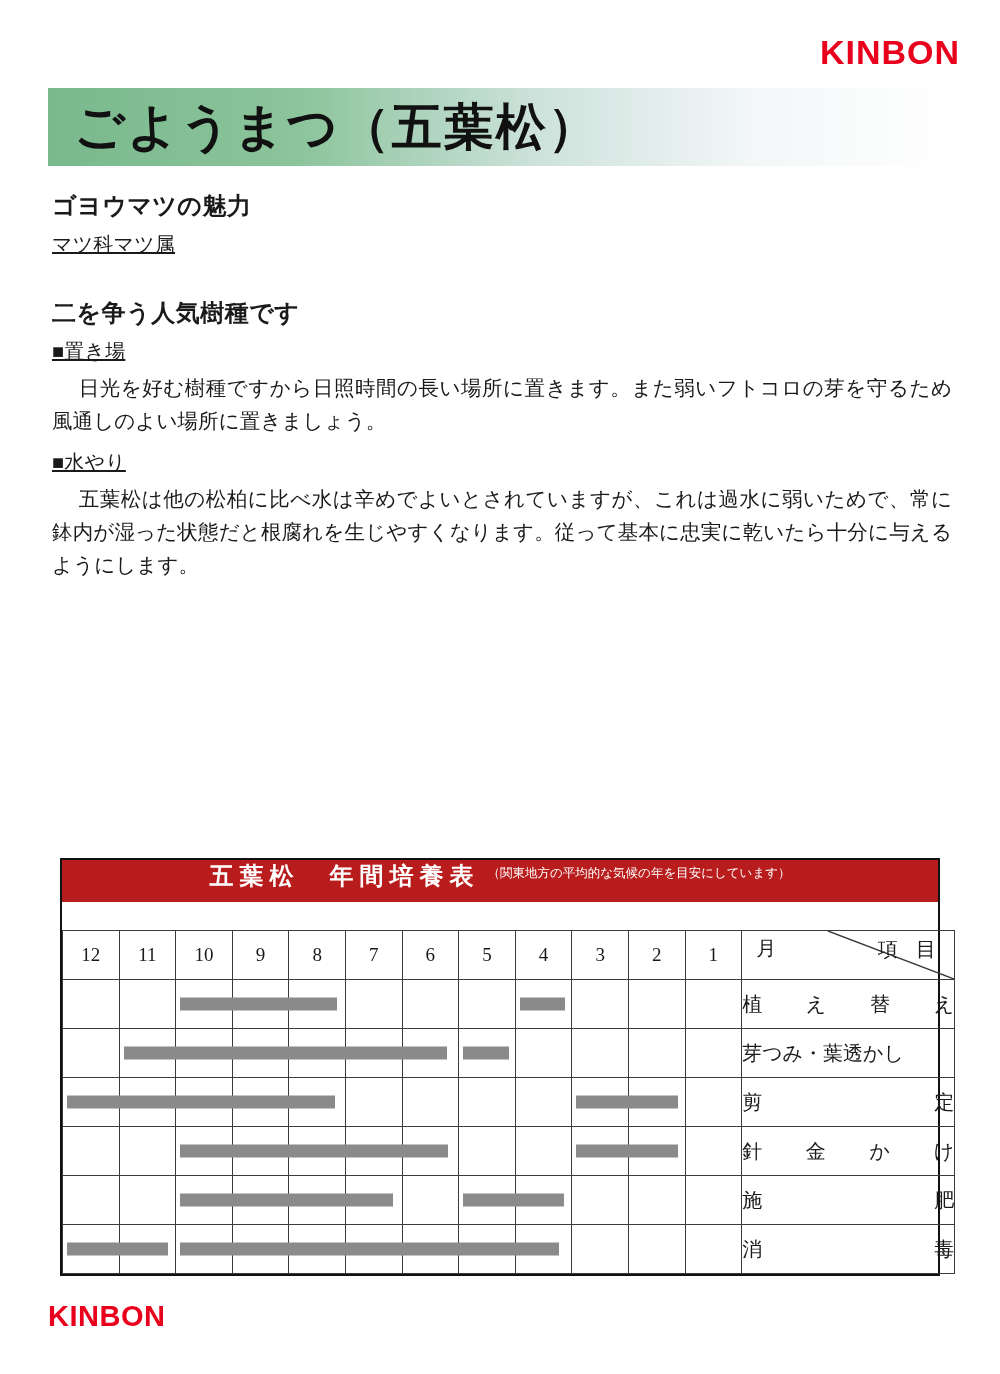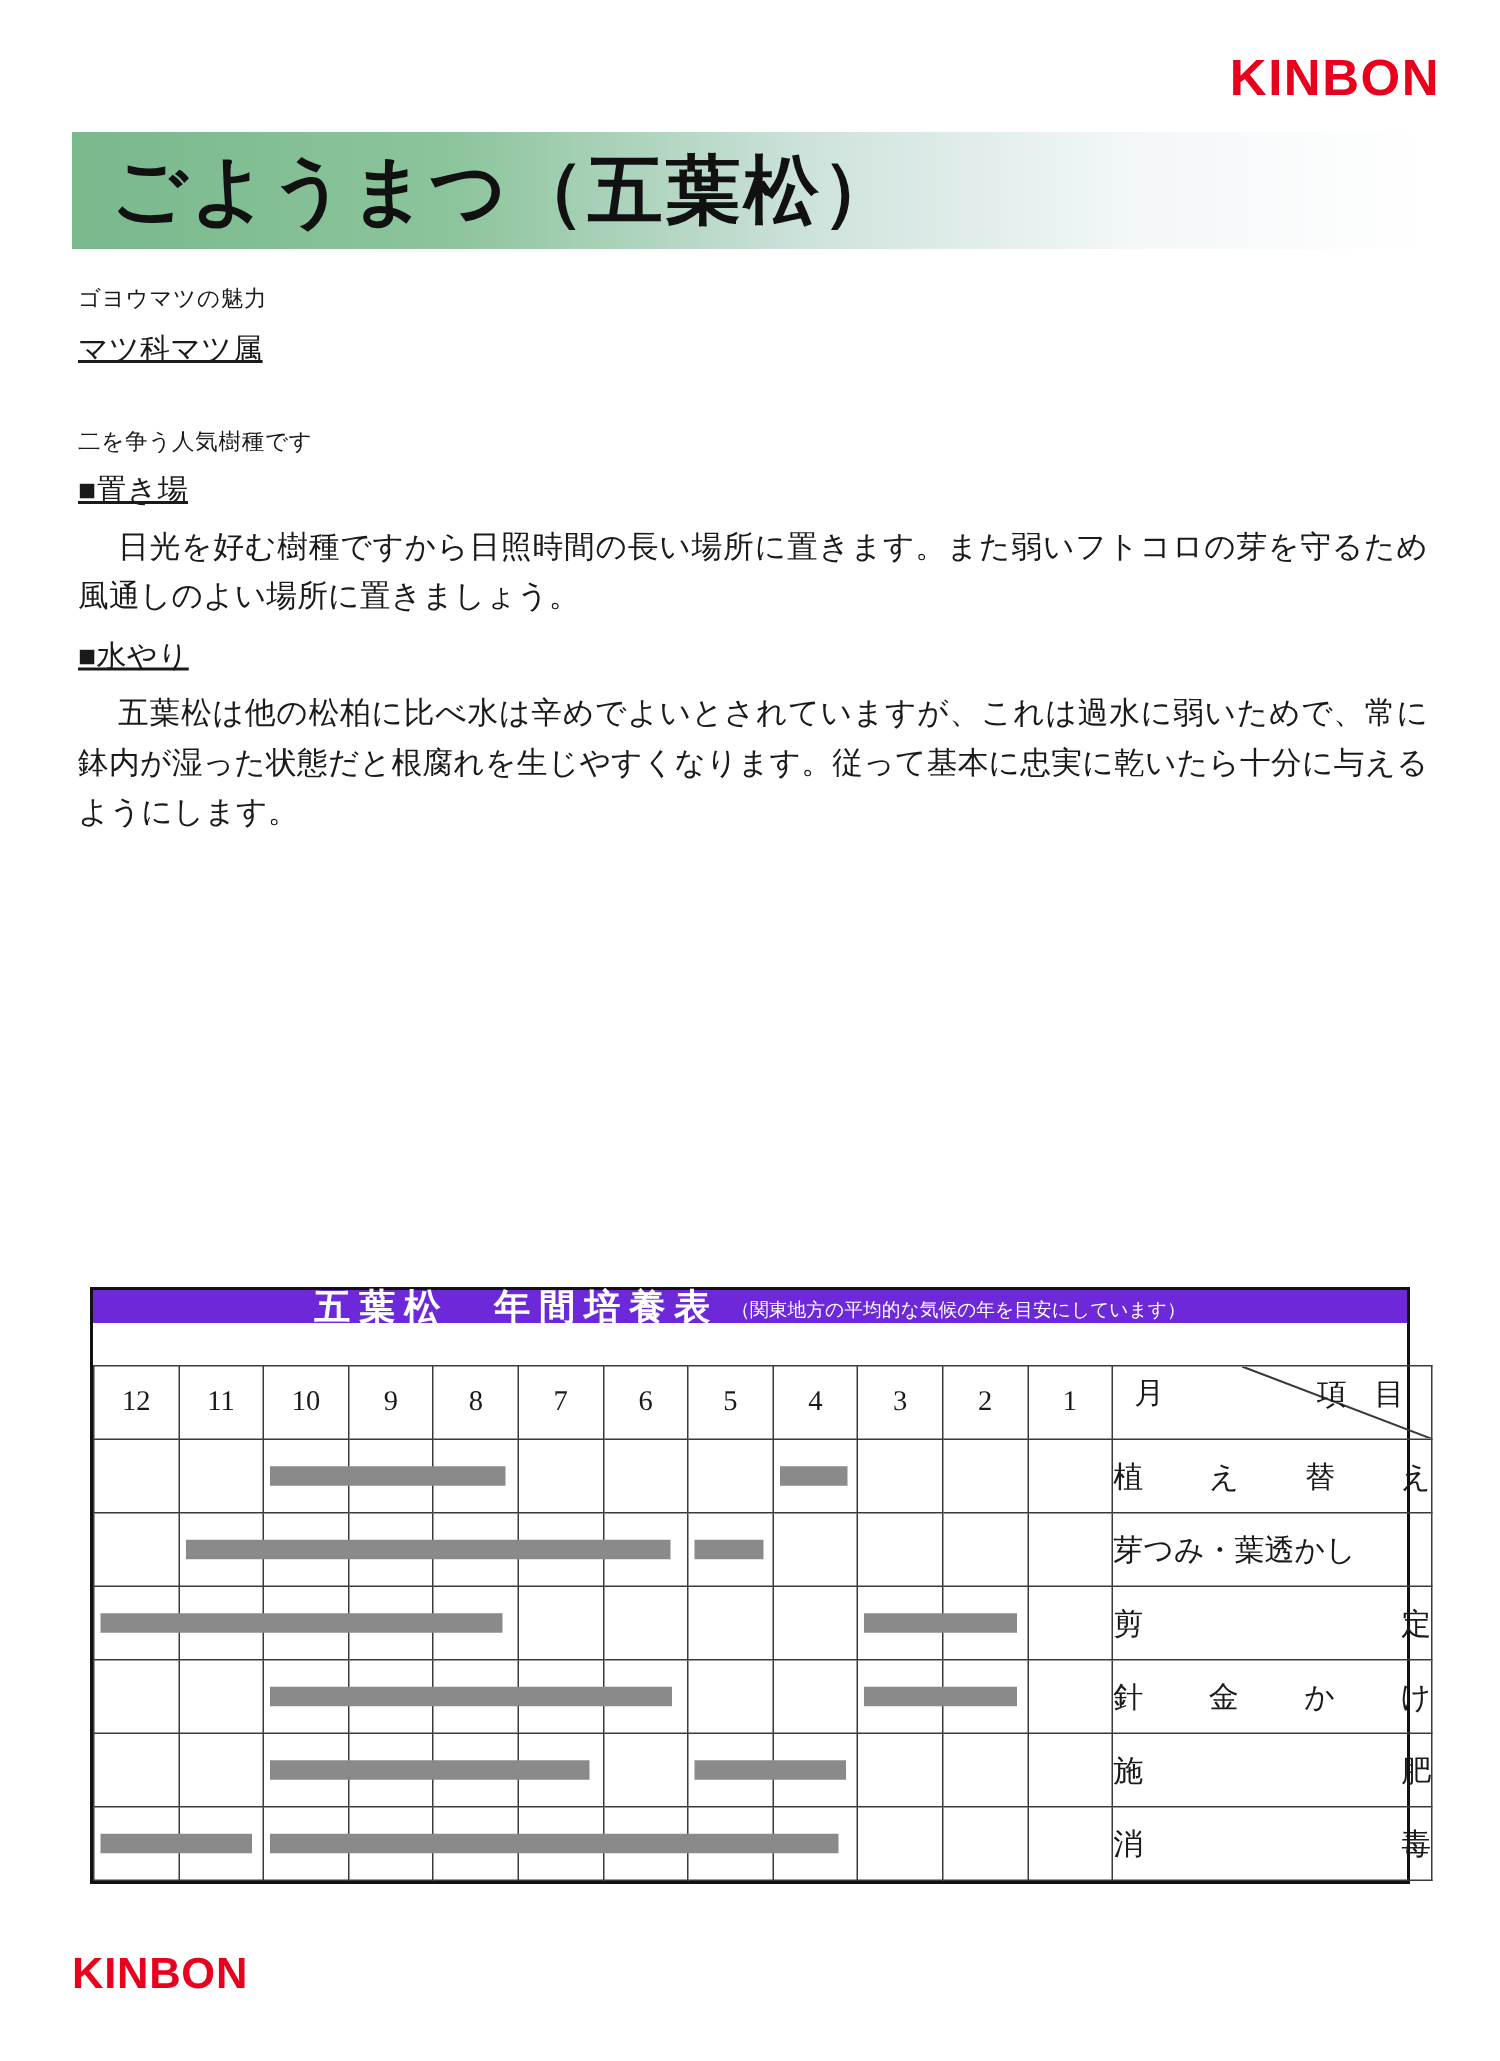--- a/index.html
+++ b/index.html
@@ -59,22 +59,22 @@
   }
 
   
   .content {
     position: absolute;
     left: 52px;
     top: 190px;
     width: 900px;
   }
   h2.section {
-    font-size: 15px;
-    font-weight: normal;
+    font-size: 24px;
+    font-weight: bold;
     margin: 0 0 9px 0;
     line-height: 1.3;
     letter-spacing: 0.5px;
   }
   p.line {
     font-size: 20px;
     margin: 0 0 4px 0;
     line-height: 1.42;
     letter-spacing: 0.2px;
     text-decoration: underline;
@@ -93,25 +93,24 @@
   
   .table-wrap {
     position: absolute;
     left: 60px;
     top: 858px;
     width: 880px;
     border: 2px solid #111;
     box-sizing: border-box;
   }
   .table-header {
-    background: #6d28d9;
+    background: #b91c1c;
     color: #ffffff;
-    height: 22px;
+    height: 42px;
     display: flex;
-    align-items: center;
     justify-content: center;
     gap: 8px;
   }
   .table-header .t-title {
     font-family: "DejaVu Serif", serif;
     font-size: 24px;
     font-weight: bold;
     letter-spacing: 6px;
   }
   .table-header .t-note {

